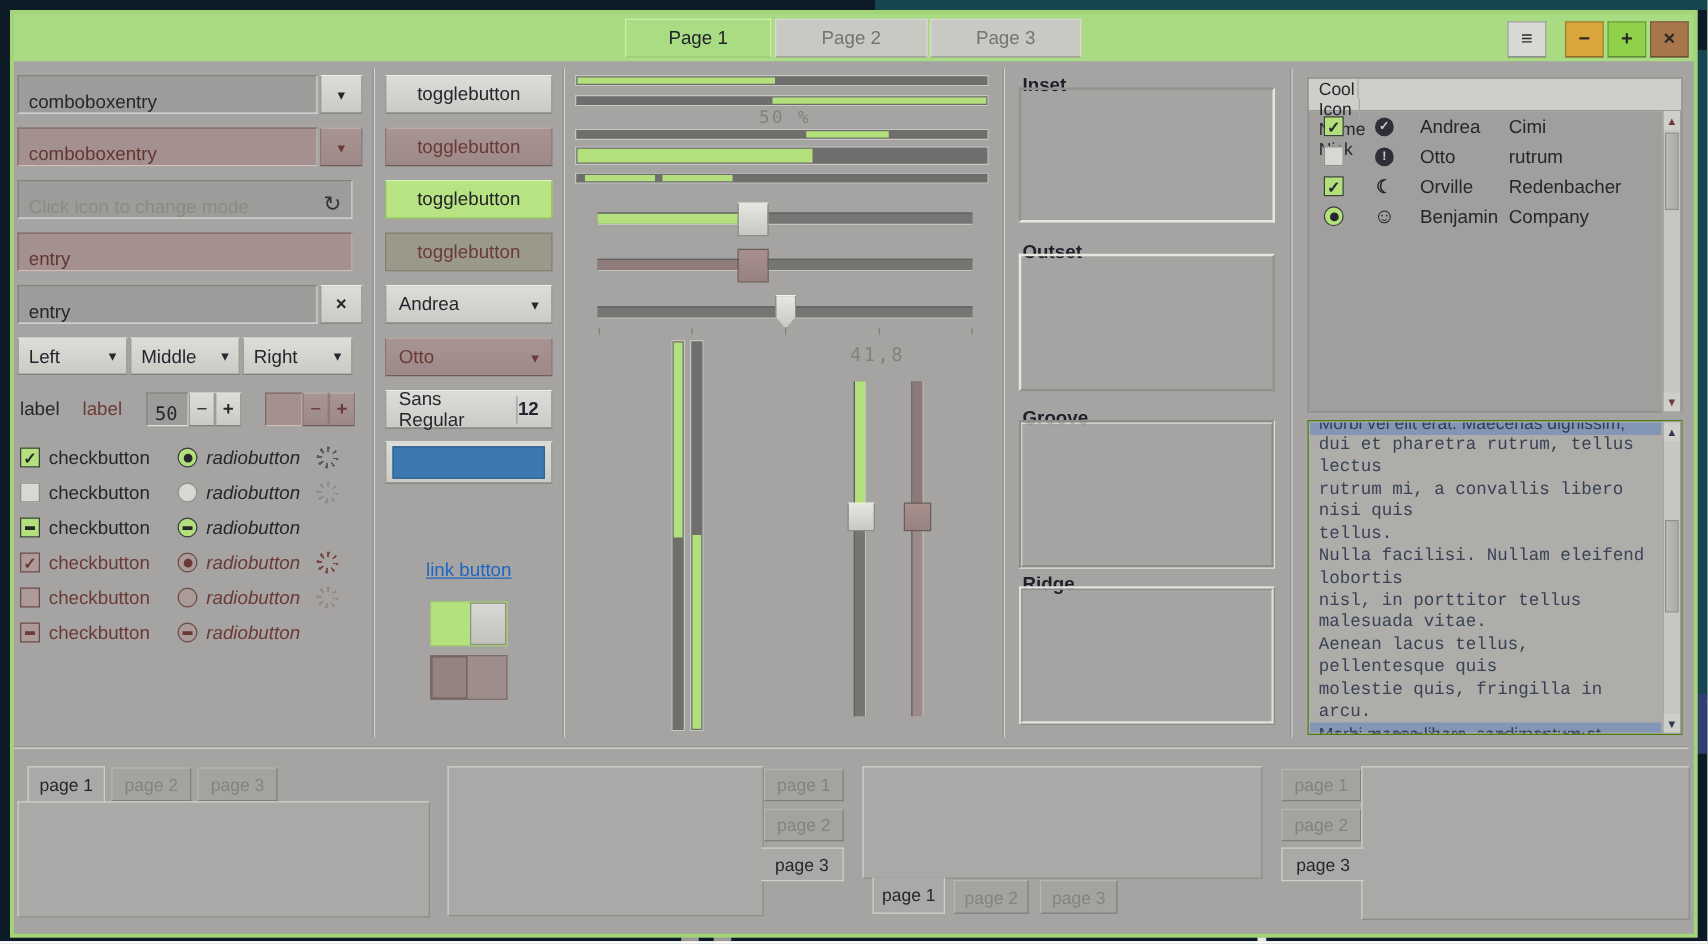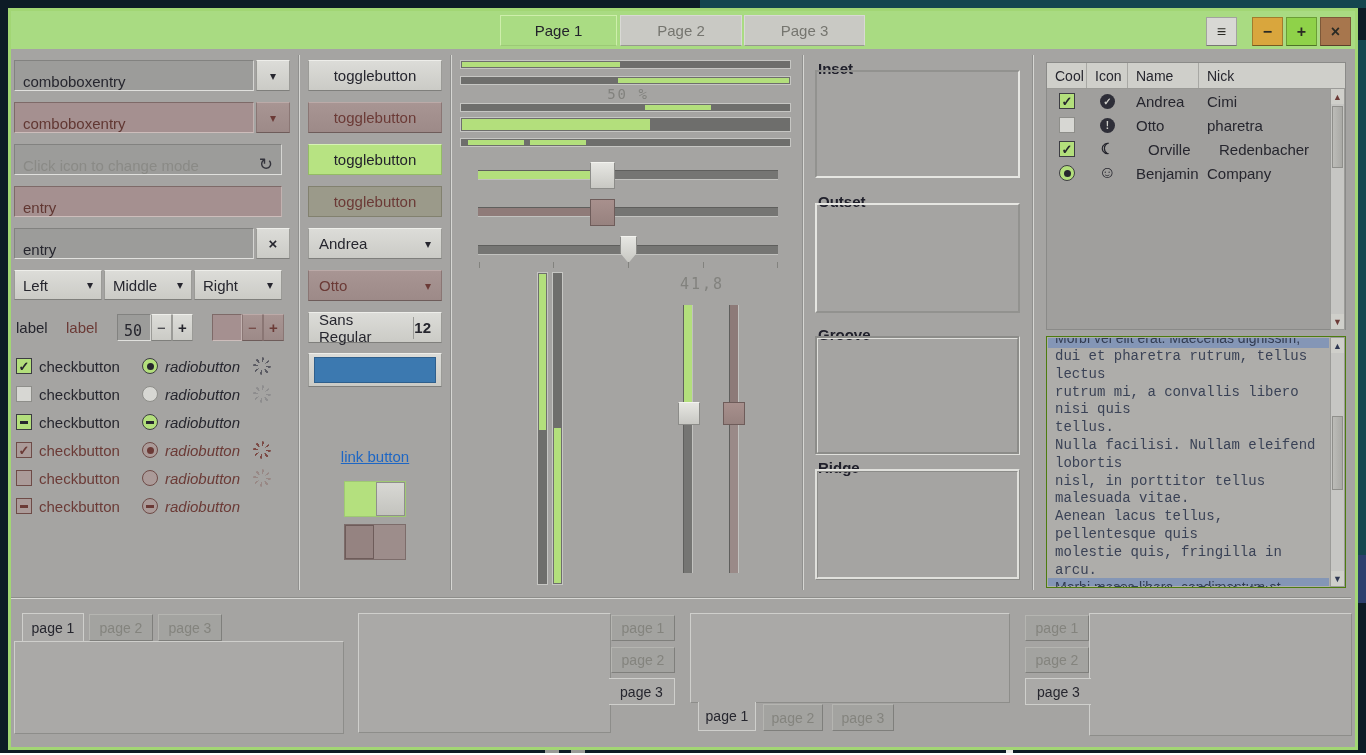--- a/index.html
+++ b/index.html
@@ -50,21 +50,21 @@
   .gauge-text{position:absolute;color:#82827e;font-size:14px;letter-spacing:2px;font-family:"DejaVu Sans Mono","Liberation Mono",monospace;}
   
   .frame-label{position:absolute;font-weight:bold;font-size:15px;color:#20202b;}
   .fr{position:absolute;box-sizing:border-box;}
   .fr.inset{border:2px inset #e6e6e2;}
   .fr.outset{border:2px outset #e6e6e2;}
   .fr.groove{border:3px groove #e0e0dc;}
   .fr.ridge{border:3px ridge #e0e0dc;}
   
   .tree{position:absolute;left:1046px;top:62px;width:300px;height:268px;background:#a09f9d;border:1px solid #8a8a88;box-sizing:border-box;}
-  .tree-head{display:flex;height:25px;background:#cfcfca;border-bottom:1px solid #9a9a96;}
+  .tree-head{display:flex;height:25px;background:#cfcfca;border-bottom:1px solid #9a9a96;flex-direction:column;}
   .th{display:flex;align-items:center;padding-left:8px;font-size:14px;color:#26262e;border-right:1px solid #a8a8a4;box-sizing:border-box;}
   .trow{display:flex;align-items:center;height:24px;font-size:15px;color:#26262e;}
   .tc{display:flex;align-items:center;padding-left:8px;box-sizing:border-box;}
   .tree-icon{font-size:15px;color:#23232b;}
   .circle-ic{width:15px;height:15px;border-radius:50%;background:#2e2e38;color:#cfcfca;font-size:10px;font-weight:bold;display:flex;align-items:center;justify-content:center;}
   
   .sb{position:absolute;width:15px;background:#c6c6c3;border:1px solid #9b9b98;box-sizing:border-box;}
   .sb .ar{position:absolute;left:0;right:0;height:15px;display:flex;align-items:center;justify-content:center;font-size:9px;background:#cfcfca;}
   .sb .thumb{position:absolute;left:1px;right:1px;background:linear-gradient(90deg,#bcbcb8,#a9a9a5);border:1px solid #8f8f8b;}
   
@@ -421,31 +421,31 @@
       <div class="tc" style="width:40px;justify-content:center;padding-left:0;">
           <span class="cbox light" style="margin:0;"></span>
         </div>
       <div class="tc" style="width:41px;justify-content:center;padding-left:0;">
           <span class="circle-ic">!</span>
         </div>
       <div class="tc" style="width:71px;">
           <span>Otto</span>
         </div>
       <div class="tc" style="flex:1;">
-          <span>pharetra</span>
+          <span>rutrum</span>
         </div>
     </div>
     <div class="trow">
       <div class="tc" style="width:40px;justify-content:center;padding-left:0;">
           <span class="cbox green" style="margin:0;">✓</span>
         </div>
       <div class="tc" style="width:41px;justify-content:center;padding-left:0;">
           <span class="tree-icon" style="font-weight:bold;">☾</span>
         </div>
-      <div class="tc" style="width:71px;margin-left:12px;">
+      <div class="tc" style="width:71px;">
           <span>Orville</span>
         </div>
       <div class="tc" style="flex:1;">
           <span>Redenbacher</span>
         </div>
     </div>
     <div class="trow">
       <div class="tc" style="width:40px;justify-content:center;padding-left:0;">
           <span class="cbox green rnd" style="margin:0;">
             <span class="dot"></span>

